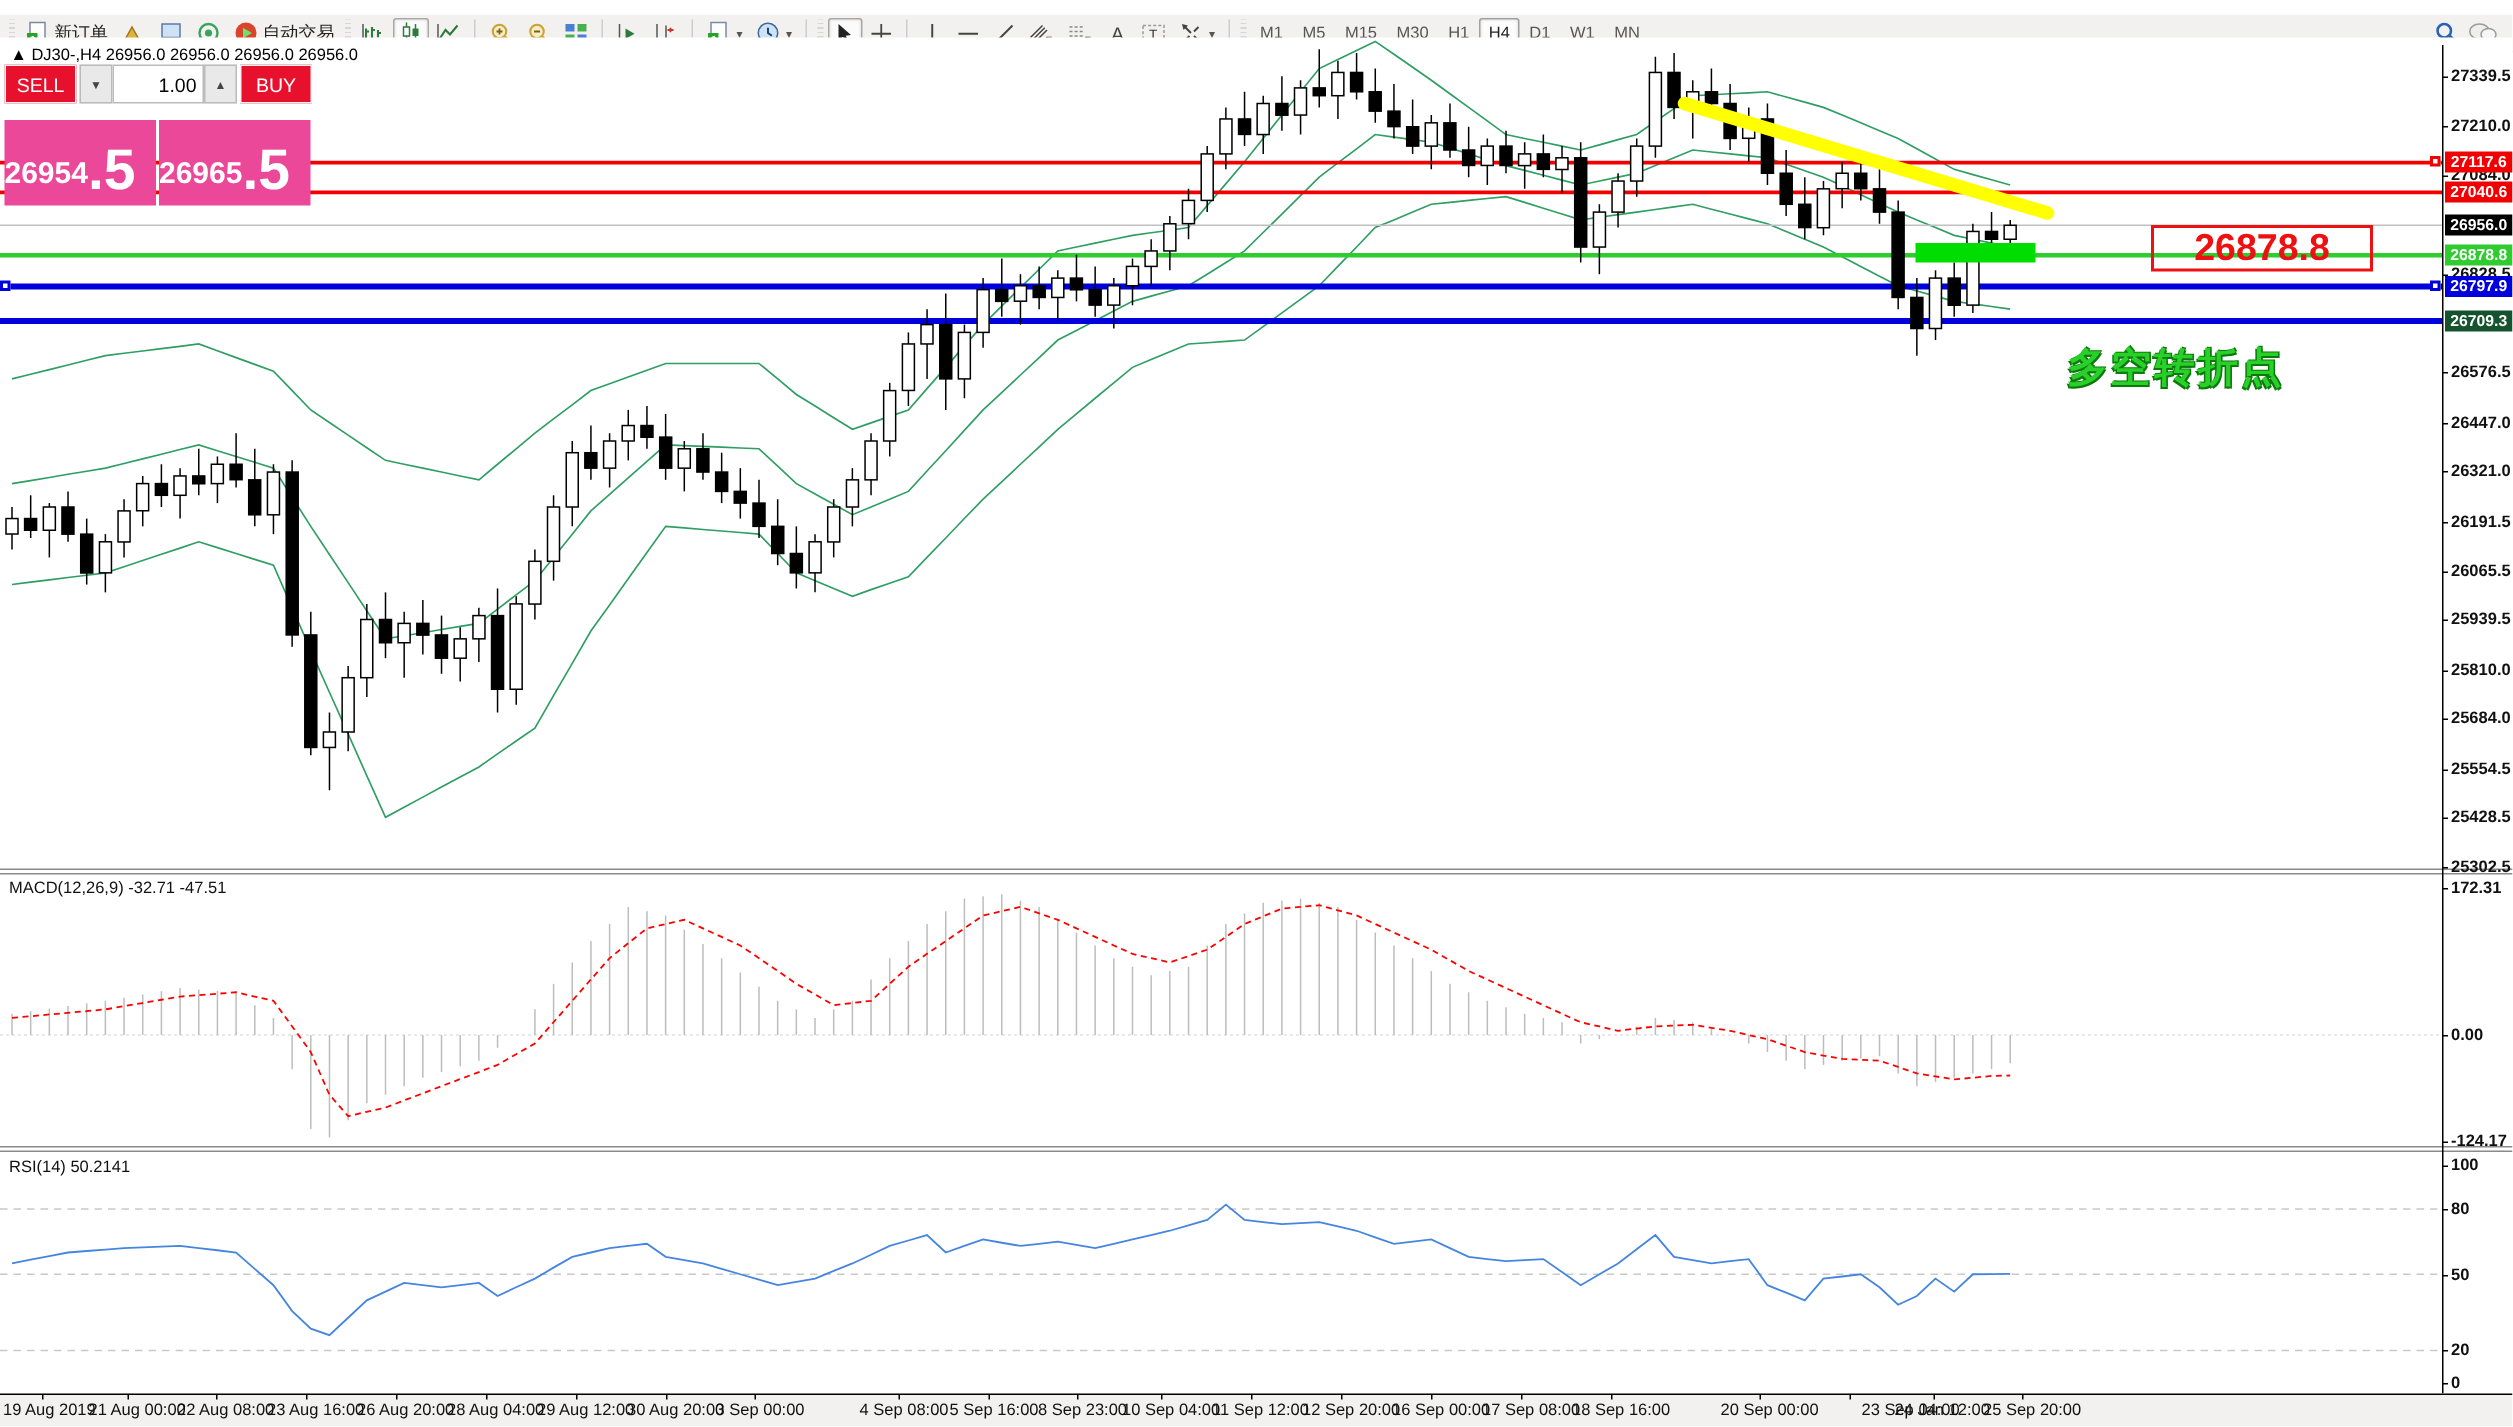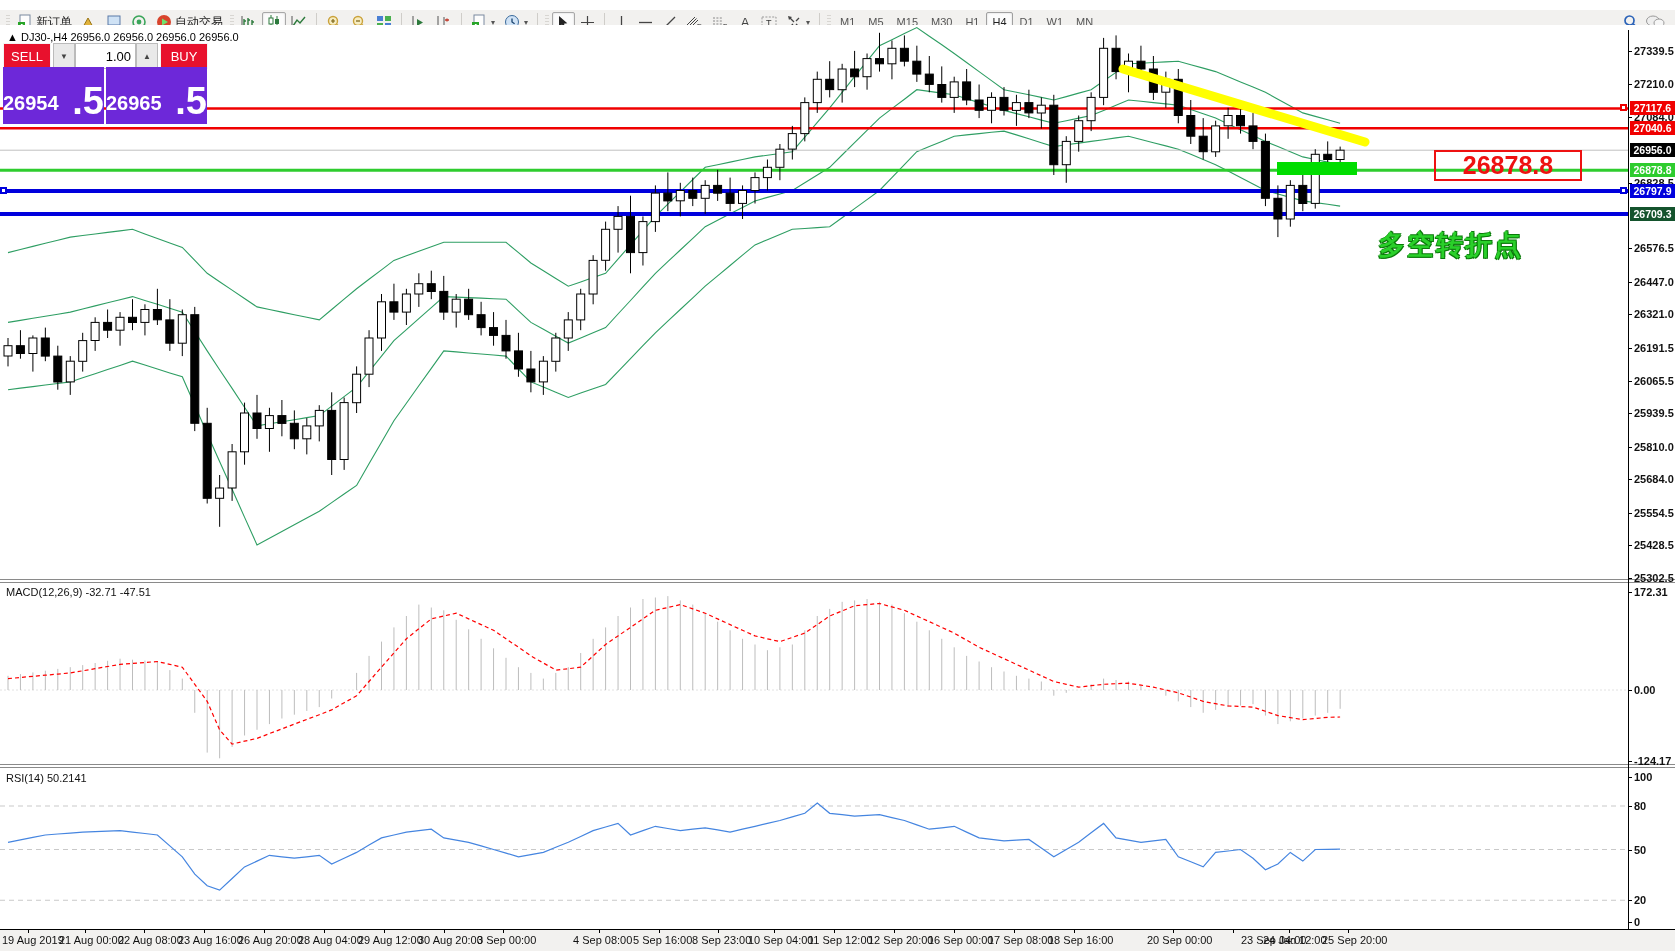--- a/index.html
+++ b/index.html
@@ -34,31 +34,31 @@
   .ytick-dash { position:absolute; left:1628px; width:4px; height:1px; background:#000; z-index:7; }
   .price-tag { position:absolute; left:1630px; width:45px; height:14px; color:#fff; font-size:10.5px;
     font-weight:bold; text-align:center; line-height:14px; z-index:8; }
   .sq-handle { position:absolute; width:7px; height:7px; background:#fff; z-index:8; }
 
   .ind-label { position:absolute; font-size:11px; color:#111; z-index:7; }
 
   
   #symbol-line { position:absolute; left:7px; top:6px; font-size:11px; color:#000; z-index:9; }
   #ocp { position:absolute; left:3px; top:18px; width:205px; height:87px; z-index:10; }
-  .ocp-row1 { display:flex; height:23px; gap:2px; }
+  .ocp-row1 { display:flex; height:36px; gap:2px; }
   .ocp-btn { width:57px; height:26px; background:#e8112d; border:1px solid #f4f4f4; color:#fff;
     font-size:13px; display:flex; align-items:center; justify-content:center; }
   .vol-wrap { flex:1; display:flex; height:26px; }
   .vol-spin { width:22px; background:#e9e9e9; border:1px solid #bbb; color:#444; font-size:8px;
     display:flex; align-items:center; justify-content:center; }
   #vol-input { width:61px; height:26px; border:1px solid #bbb; font-size:13px; text-align:right;
     padding-right:4px; font-family:"Liberation Sans",sans-serif; }
   .ocp-row2 { display:flex; gap:2px; margin-top:1px; }
-  .big-price { width:101px; height:57px; background:#6d28d9; color:#fff; display:flex;
-    align-items:flex-end; justify-content:space-between; padding-bottom:4px; }
+  .big-price { width:101px; height:57px; background:#ec4899; color:#fff; display:flex;
+    align-items:flex-end; justify-content:flex-start; padding-bottom:4px; }
   .bp-main { font-size:20px; font-weight:bold; line-height:34px; }
   .bp-big  { font-size:38px; font-weight:bold; line-height:38px; }
 
   
   #price-box { position:absolute; border:2px solid #ee1111; color:#ee1111; font-size:25px; font-weight:bold;
     display:flex; align-items:center; justify-content:center; z-index:9; background:transparent; }
   #note-text { position:absolute; font-size:27px; font-weight:bold; color:#2ad02a;
     text-shadow:1px 1px 0 #0a7a0a, -1px 1px 0 #0a7a0a, 1px -1px 0 #0a7a0a; z-index:9; letter-spacing:2px; }
 
   

